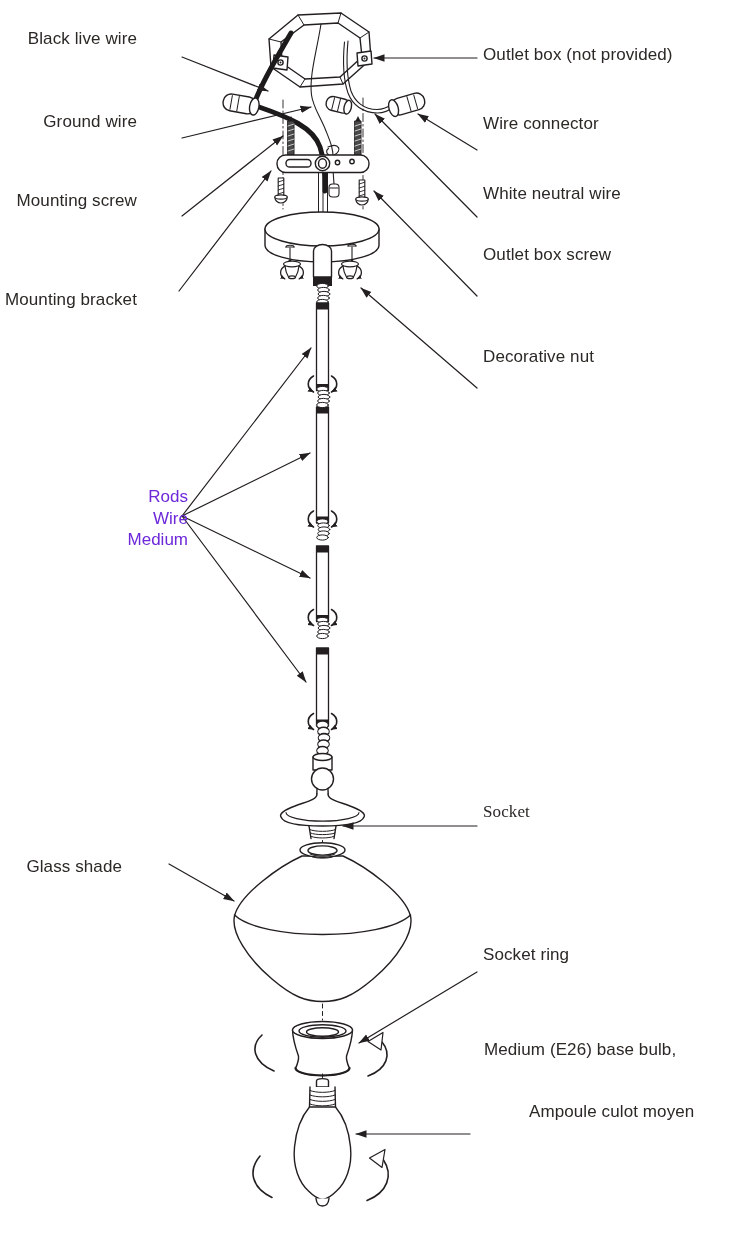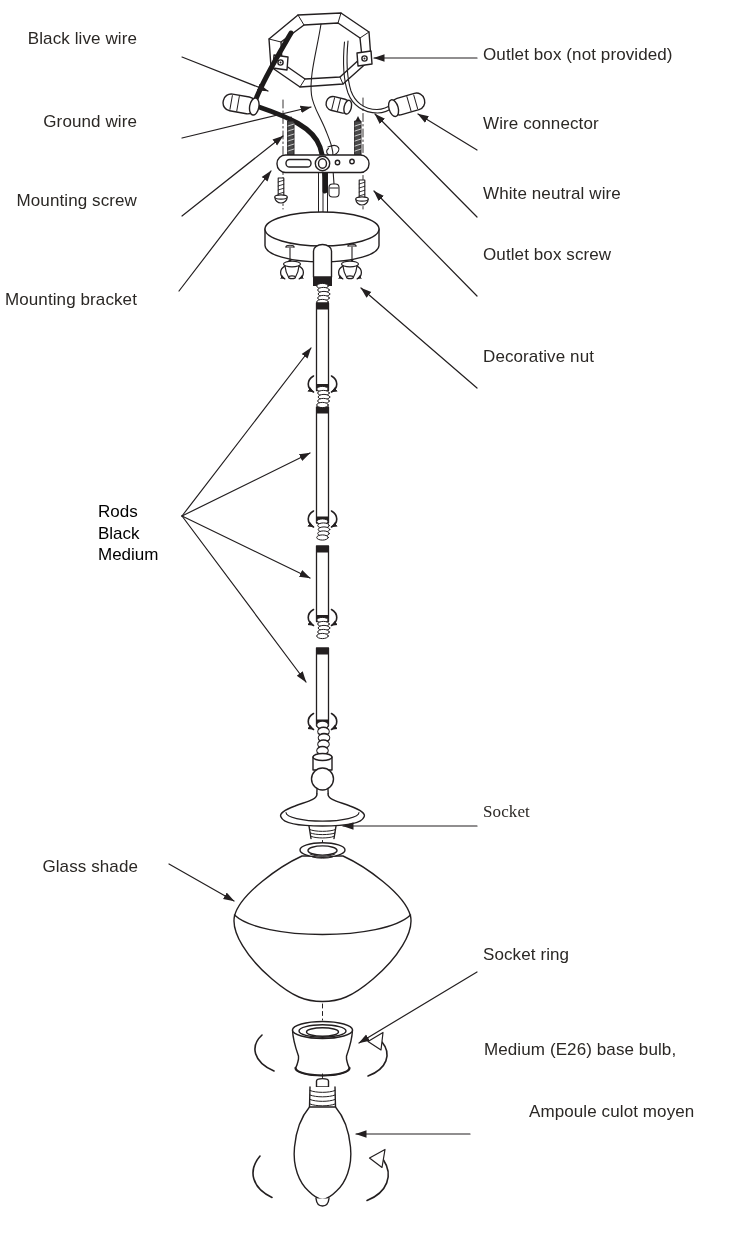--- a/index.html
+++ b/index.html
@@ -7,23 +7,22 @@
     position:relative;width:714px;height:1238px;background:#fff;overflow:hidden;
     font-family:"Liberation Sans", sans-serif;color:#2b2825;
   }
   .stage svg{position:absolute;left:0;top:0;}
   .lbl{
     position:absolute;font-size:17px;line-height:20px;letter-spacing:.1px;
     white-space:nowrap;color:#2b2825;
   }
   .lbl.r{text-align:right;}
   .rods-block{
-    position:absolute;width:90px;text-align:left;font-size:17px;line-height:21.5px;
-    color:#000000;
-    margin-top:15px;
+    position:absolute;width:90px;text-align:right;font-size:17px;line-height:21.5px;
+    color:#6d28d9;
   }
 </style>
 </head>
 <body>
 
 <div class="stage">
 
   <svg width="741" height="1238" viewBox="0 0 741 1238">
     <defs>
       <marker id="ah" markerWidth="13" markerHeight="10" refX="10.5" refY="4.5" orient="auto" markerUnits="userSpaceOnUse">
@@ -257,25 +256,25 @@
     </g>
   </svg>
 
   <div class="lbl r" style="top:29px;right:577px;">Black live wire</div>
   <div class="lbl r" style="top:112px;right:577px;">Ground wire</div>
   <div class="lbl r" style="top:191px;right:577px;margin-left:26px;">Mounting screw</div>
   <div class="lbl r" style="top:266px;right:577px;margin-top:24px;">Mounting bracket</div>
 
   <div class="rods-block" style="top:486px;left:98px;">
     <div>Rods</div>
-    <div>Black</div>
+    <div>Wire</div>
     <div>Medium</div>
   </div>
 
-  <div class="lbl r" style="top:857px;right:576px;">Glass shade</div>
+  <div class="lbl r" style="top:857px;right:592px;">Glass shade</div>
 
   <div class="lbl" style="top:45px;left:483px;">Outlet box (not provided)</div>
   <div class="lbl" style="top:114px;left:483px;">Wire connector</div>
   <div class="lbl" style="top:184px;left:483px;">White neutral wire</div>
   <div class="lbl" style="top:245px;left:483px;">Outlet box screw</div>
   <div class="lbl" style="top:347px;left:483px;text-align:right;">Decorative nut</div>
   <div class="lbl" style="top:802px;left:483px;font-family:Liberation Serif, serif;">Socket</div>
   <div class="lbl" style="top:945px;left:483px;">Socket ring</div>
   <div class="lbl" style="top:1040px;left:484px;">Medium (E26) base bulb,</div>
   <div class="lbl" style="top:1102px;left:484px;margin-left:45px;">Ampoule culot moyen</div>

